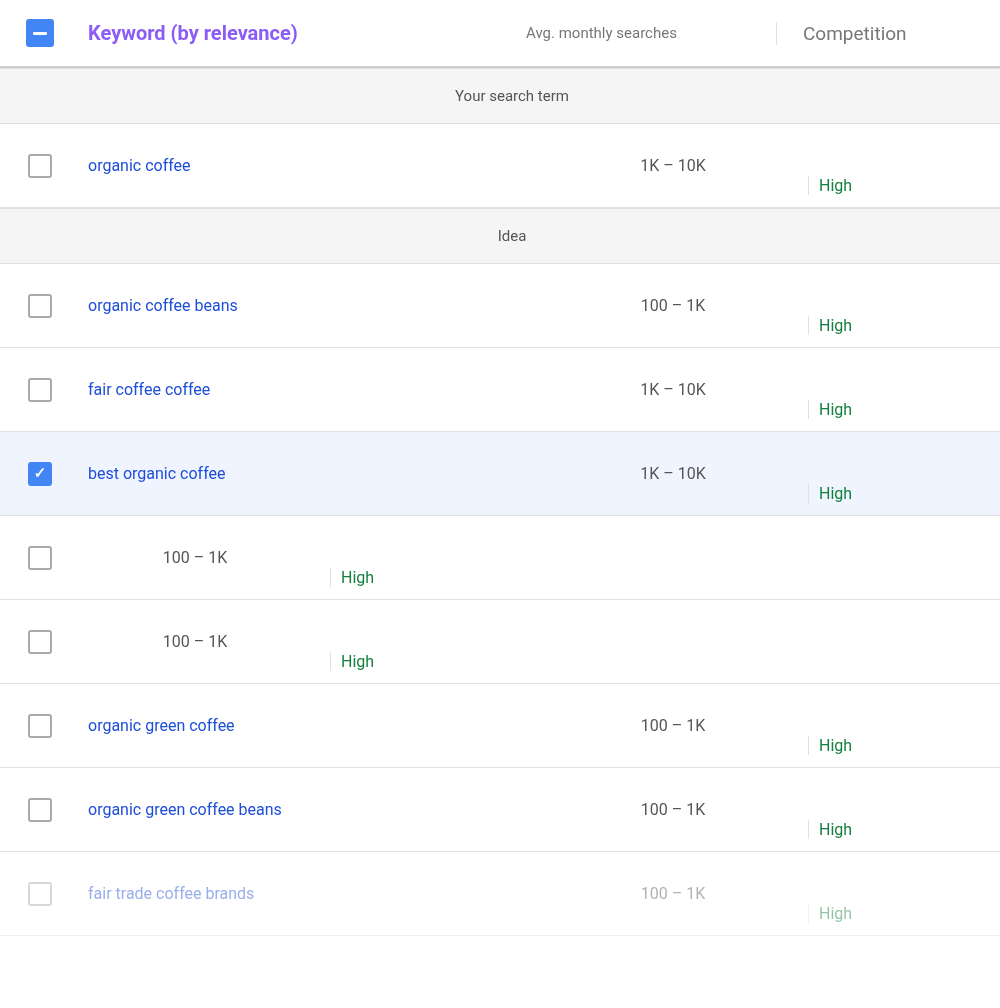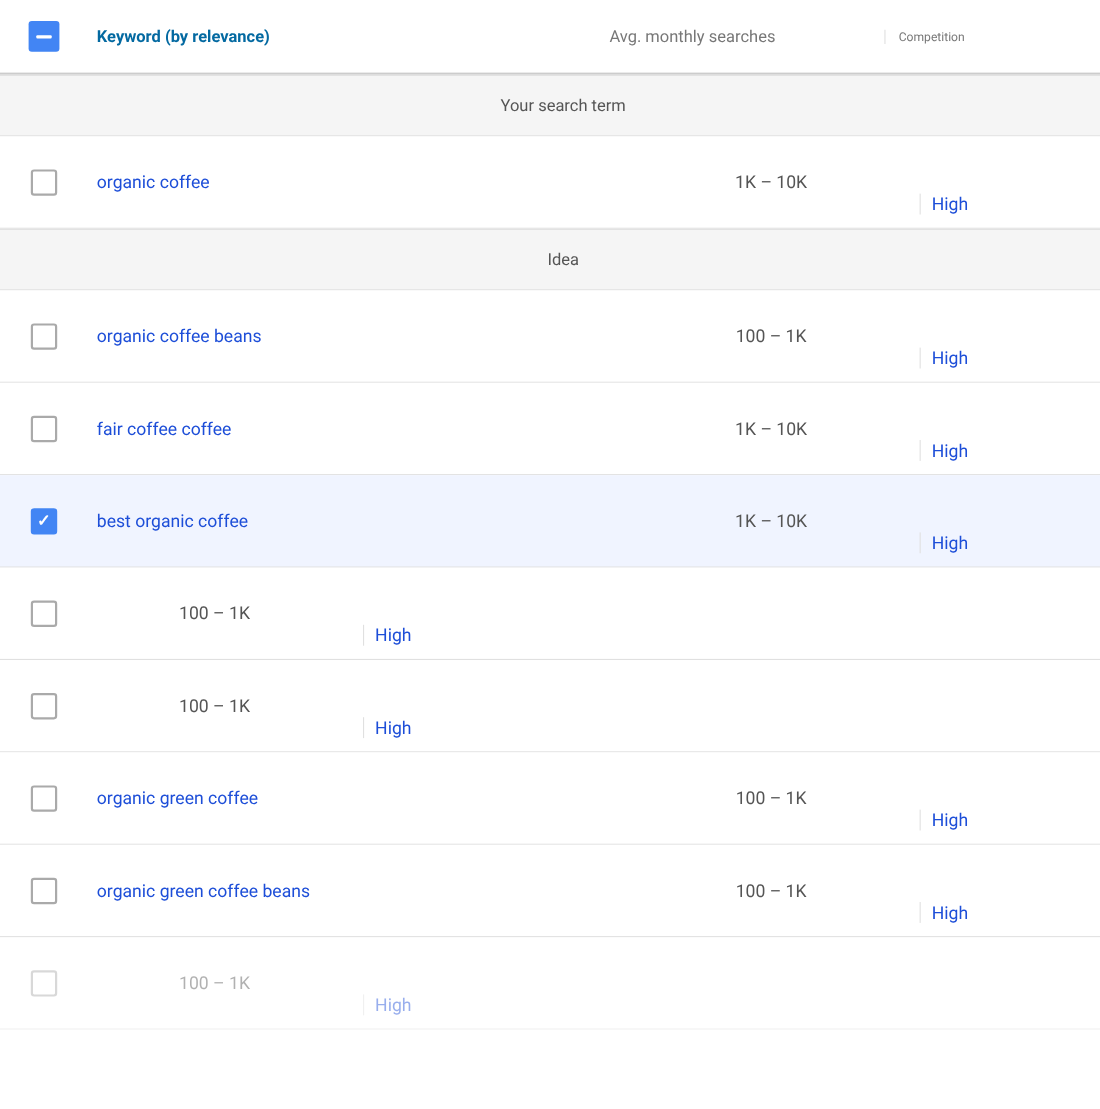--- a/index.html
+++ b/index.html
@@ -48,38 +48,38 @@
     .header-minus-icon {
       width: 14px;
       height: 3px;
       background: #fff;
       border-radius: 1px;
     }
 
     .header-keyword-col {
       flex: 1;
       font-weight: 700;
-      font-size: 15px;
-      color: #0369a1;
+      font-size: 20px;
+      color: #8b5cf6;
       padding-left: 8px;
     }
 
     .header-searches-col {
       width: 250px;
       font-size: 15px;
       color: #777;
       padding-right: 20px;
       flex-shrink: 0;
     }
 
     .header-competition-col {
-      width: 196px;
-      font-size: 11px;
+      width: 224px;
+      font-size: 19px;
       color: #777;
-      padding-left: 12px;
+      padding-left: 26px;
       flex-shrink: 0;
       border-left: 1px solid #e0e0e0;
     }
 
     
     .section-row {
       display: flex;
       align-items: center;
       background: #f5f5f5;
       height: 56px;
@@ -154,23 +154,23 @@
     .searches-col {
       width: 250px;
       font-size: 16px;
       color: #555;
       text-align: center;
       padding-right: 20px;
       flex-shrink: 0;
     }
 
     .competition-col {
-      width: 164px;
-      font-size: 16px;
-      color: #1d4ed8;
+      width: 192px;
+      font-size: 16px;
+      color: #15803d;
       padding-left: 10px;
       flex-shrink: 0;
       border-left: 1px solid #e0e0e0;
       margin-top: 40px;
     }
   </style>
 </head>
 <body>
 
 <div>
@@ -260,17 +260,18 @@
           <div class="checkbox"></div>
         </div>
         <div class="keyword-col">organic green coffee beans</div>
         <div class="searches-col">100 – 1K</div>
         <div class="competition-col">High</div>
       </div>
       <div class="data-row faded">
         <div class="checkbox-col">
           <div class="checkbox"></div>
         </div>
+        <div class="keyword-col">fair trade coffee brands</div>
         <div class="searches-col">100 – 1K</div>
         <div class="competition-col">High</div>
       </div>
     </div>
 </div>
 
 </body></html>

